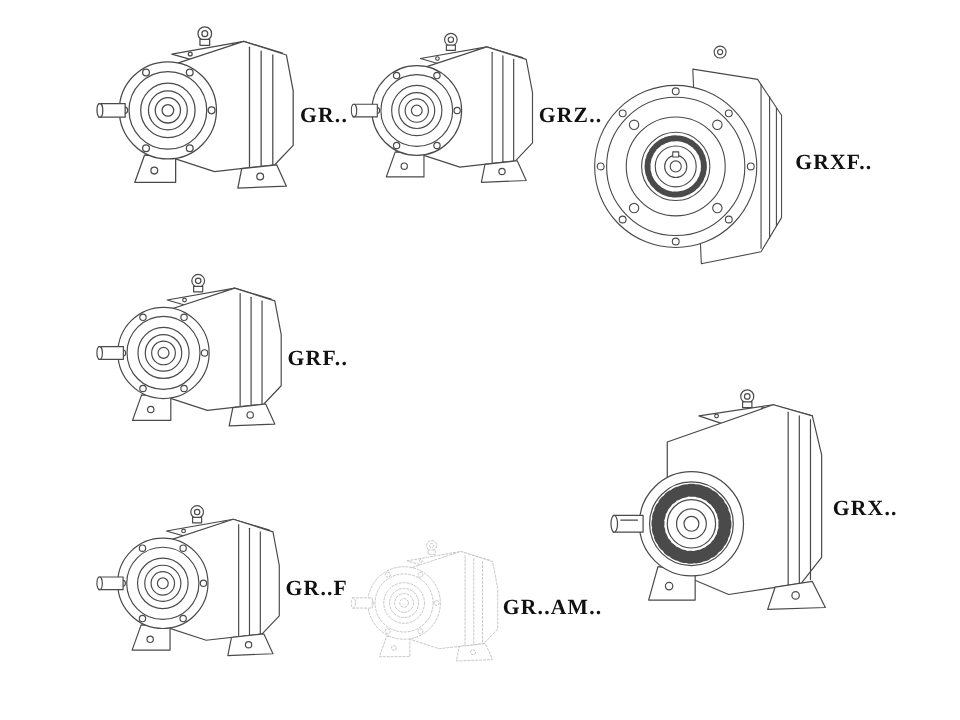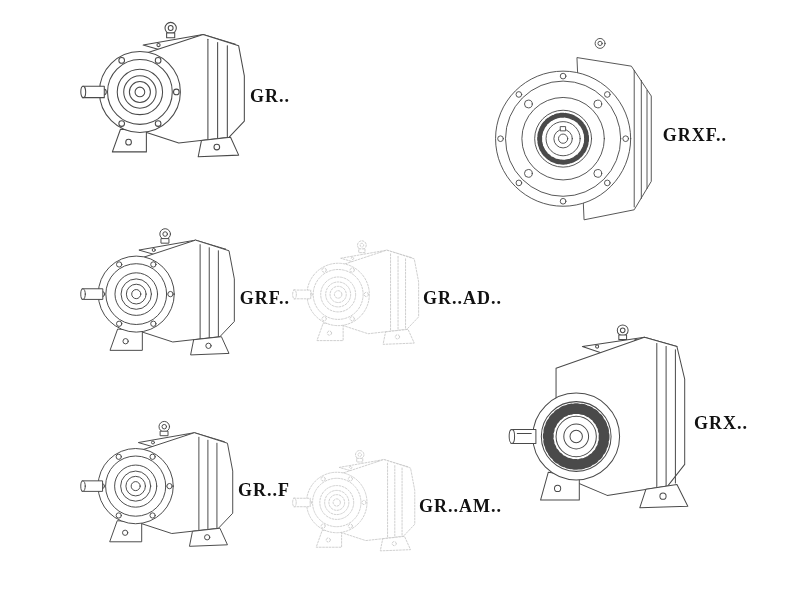--- a/index.html
+++ b/index.html
@@ -138,41 +138,41 @@
     </defs>
   </svg>
 
   <div class="figure" style="left:80px;top:6px;width:210px;">
     <svg class="drawing" width="200" height="176" viewBox="0 0 210 185">
         <use href="#gb-side"></use>
       </svg>
     <div class="caption">GR..</div>
   </div>
 
+  <div class="figure" style="left:292px;top:6px;width:210px;">
+    <svg class="drawing" width="200" height="176" viewBox="0 0 210 185">
+        <use href="#gb-side"></use>
+      </svg>
+    <div class="caption">GRZ..</div>
+  </div>
 
   <div class="figure" style="left:492px;top:2px;width:235px;">
     <svg class="drawing" width="230" height="262" viewBox="0 0 240 280">
         <use href="#gb-front"></use>
       </svg>
     <div class="caption">GRXF..</div>
   </div>
 
   <div class="figure" style="left:80px;top:208px;width:210px;">
     <svg class="drawing" width="200" height="176" viewBox="0 0 210 185">
         <use href="#gb-side"></use>
       </svg>
     <div class="caption">GRF..</div>
   </div>
 
-  <div class="figure" style="left:292px;top:208px;width:210px;">
-    <svg class="drawing ghost" width="200" height="176" viewBox="0 0 210 185">
-        <use href="#gb-side"></use>
-      </svg>
-    <div class="caption">GR..AD..</div>
-  </div>
 
   <div class="figure" style="left:80px;top:404px;width:210px;">
     <svg class="drawing" width="200" height="168" viewBox="0 0 210 185">
         <use href="#gb-side"></use>
       </svg>
     <div class="caption">GR..F</div>
   </div>
 
   <div class="figure" style="left:292px;top:420px;width:210px;">
     <svg class="drawing ghost" width="200" height="168" viewBox="0 0 210 185">

